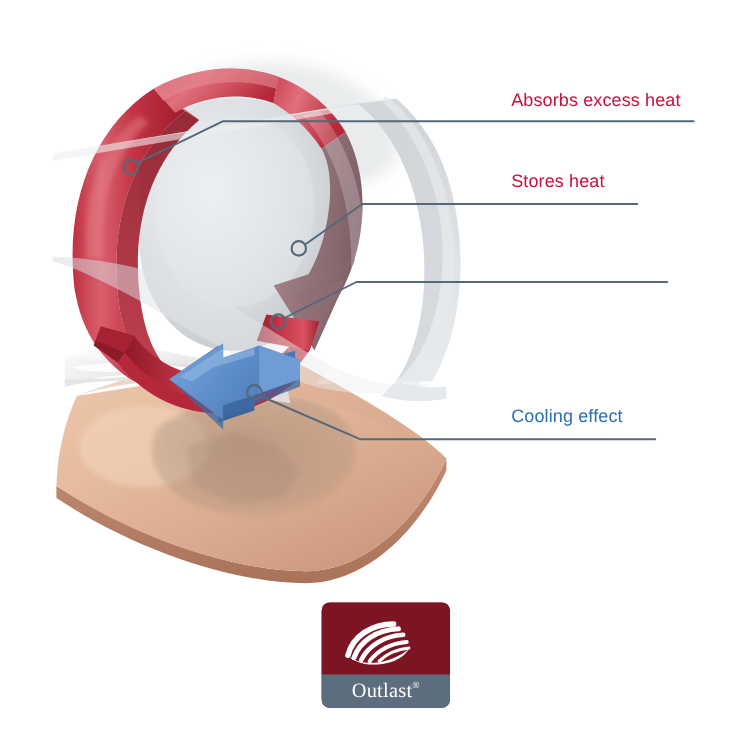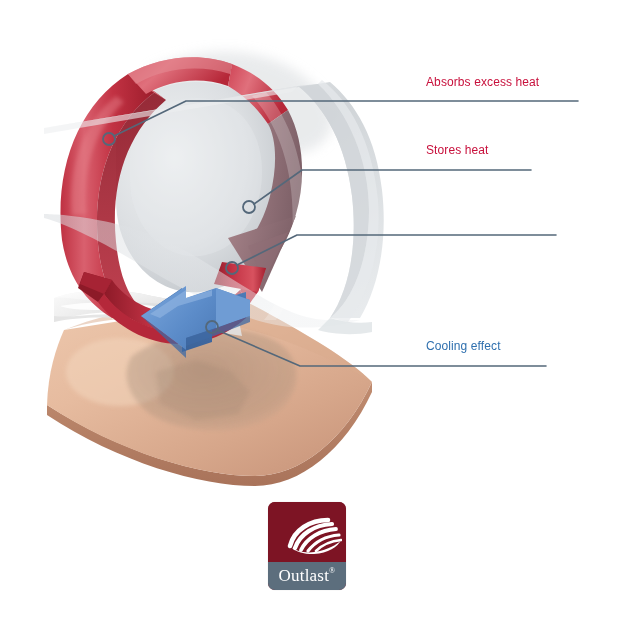--- a/index.html
+++ b/index.html
@@ -29,38 +29,38 @@
     left: 0;
     top: 0;
     width: 625px;
     height: 500px;
   }
 
   
   .callout {
     position: absolute;
     white-space: nowrap;
-    font-size: 12px;
+    font-size: 15px;
     letter-spacing: 0.1px;
     line-height: 1;
   }
   .callout.red   { color: #c8103c; }
   .callout.blue  { color: #2e6fae; }
 
   #label-absorbs  { left: 426px; top: 76px; }
   #label-stores   { left: 426px; top: 144px; text-align: right; }
   #label-releases { left: 426px; top: 208px; }
   #label-cooling  { left: 426px; top: 340px; }
 
   
   #logo {
     position: absolute;
     left: 268px;
     top: 502px;
-    width: 78px;
+    width: 107px;
     height: 88px;
     border-radius: 7px;
     overflow: hidden;
     background: #7d1424;
     box-shadow: 0 0 0 0.5px rgba(0,0,0,0.05);
   }
   #logo-top {
     position: absolute;
     left: 0; top: 0;
     width: 100%;

